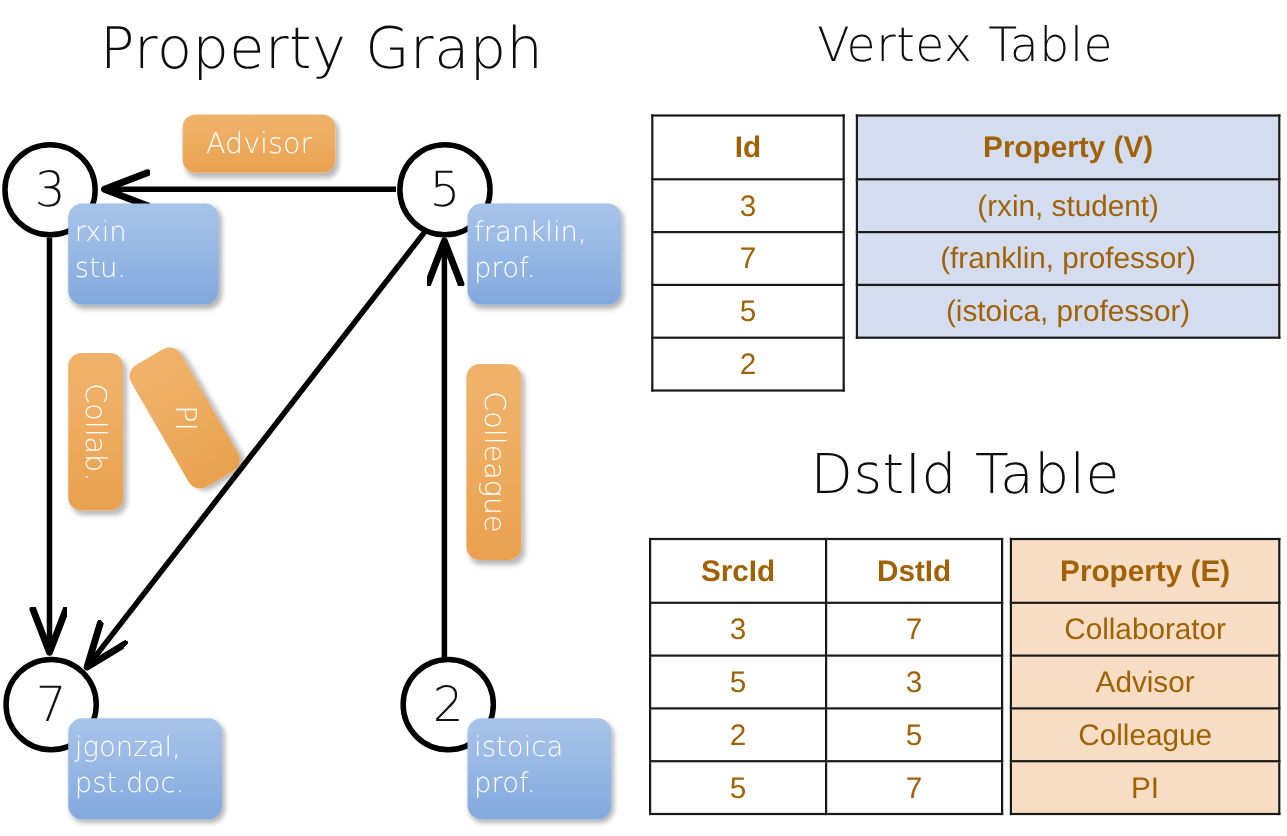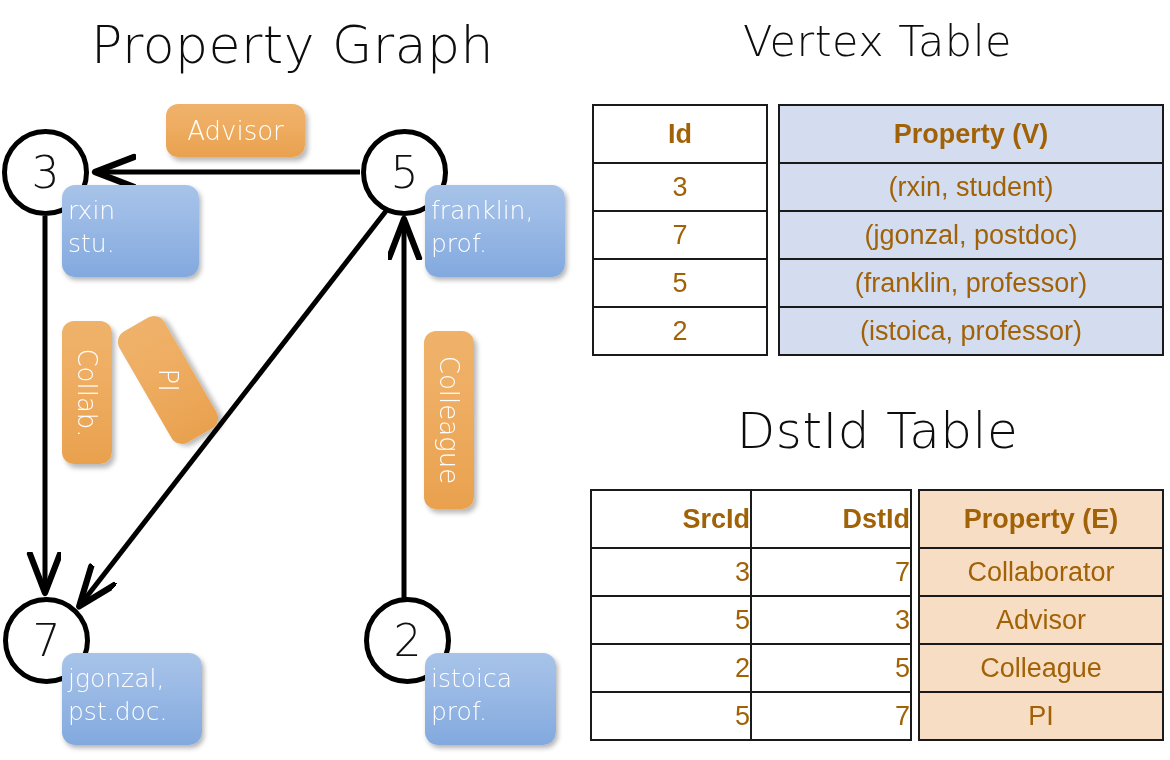--- a/index.html
+++ b/index.html
@@ -95,21 +95,21 @@
 
   .fill-blue td,.fill-blue th{background:#d3ddef;}
   .fill-peach td,.fill-peach th{background:#f7ddc3;}
 
   
   #vertex-id-table{left:592px;top:104px;width:176px;}
   #vertex-prop-table{left:778px;top:104px;width:386px;}
   
   #edge-ids-table{left:590px;top:489px;width:320px;}
   #edge-prop-table{left:918px;top:489px;width:246px;}
-  #edge-ids-table td,#edge-ids-table th{width:160px;text-align:right;}
+  #edge-ids-table td,#edge-ids-table th{width:160px;}
 </style>
 </head>
 <body>
 
 <div class="stage">
 
   <div class="title" id="title-property-graph">Property Graph</div>
   <div class="title" id="title-vertex-table">Vertex Table</div>
   <div class="title" id="title-edge-table">DstId Table</div>
 
@@ -196,23 +196,20 @@
     <thead>
       <tr>
         <th>Property (V)</th>
       </tr>
     </thead>
     <tbody>
       <tr>
           <td>(rxin, student)</td>
         </tr>
       <tr>
-          <td>(jgonzal, postdoc)</td>
-        </tr>
-      <tr>
           <td>(franklin, professor)</td>
         </tr>
       <tr>
           <td>(istoica, professor)</td>
         </tr>
     </tbody>
   </table>
 
   <table class="tbl" id="edge-ids-table">
     <thead>

